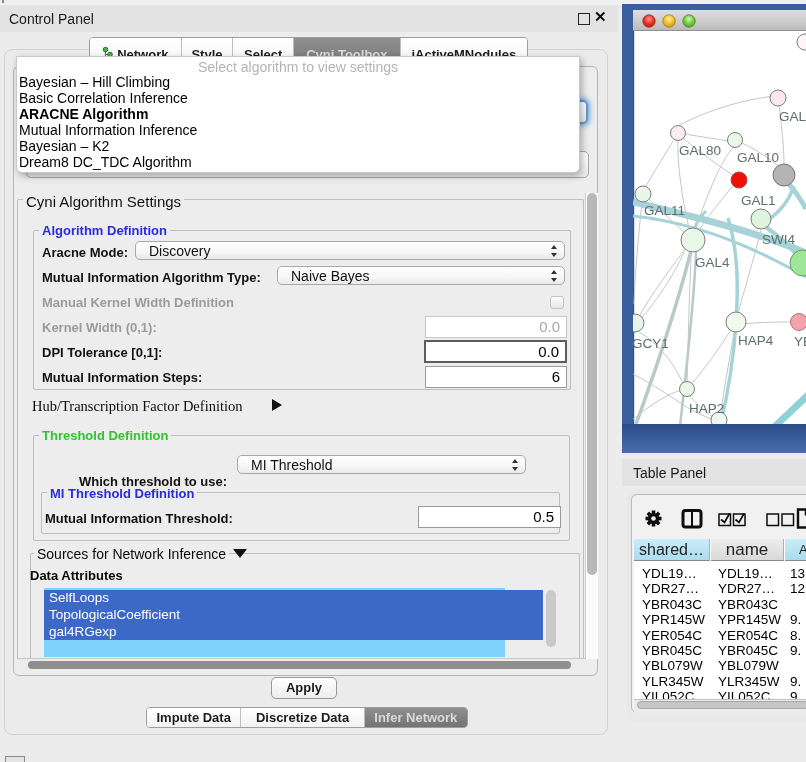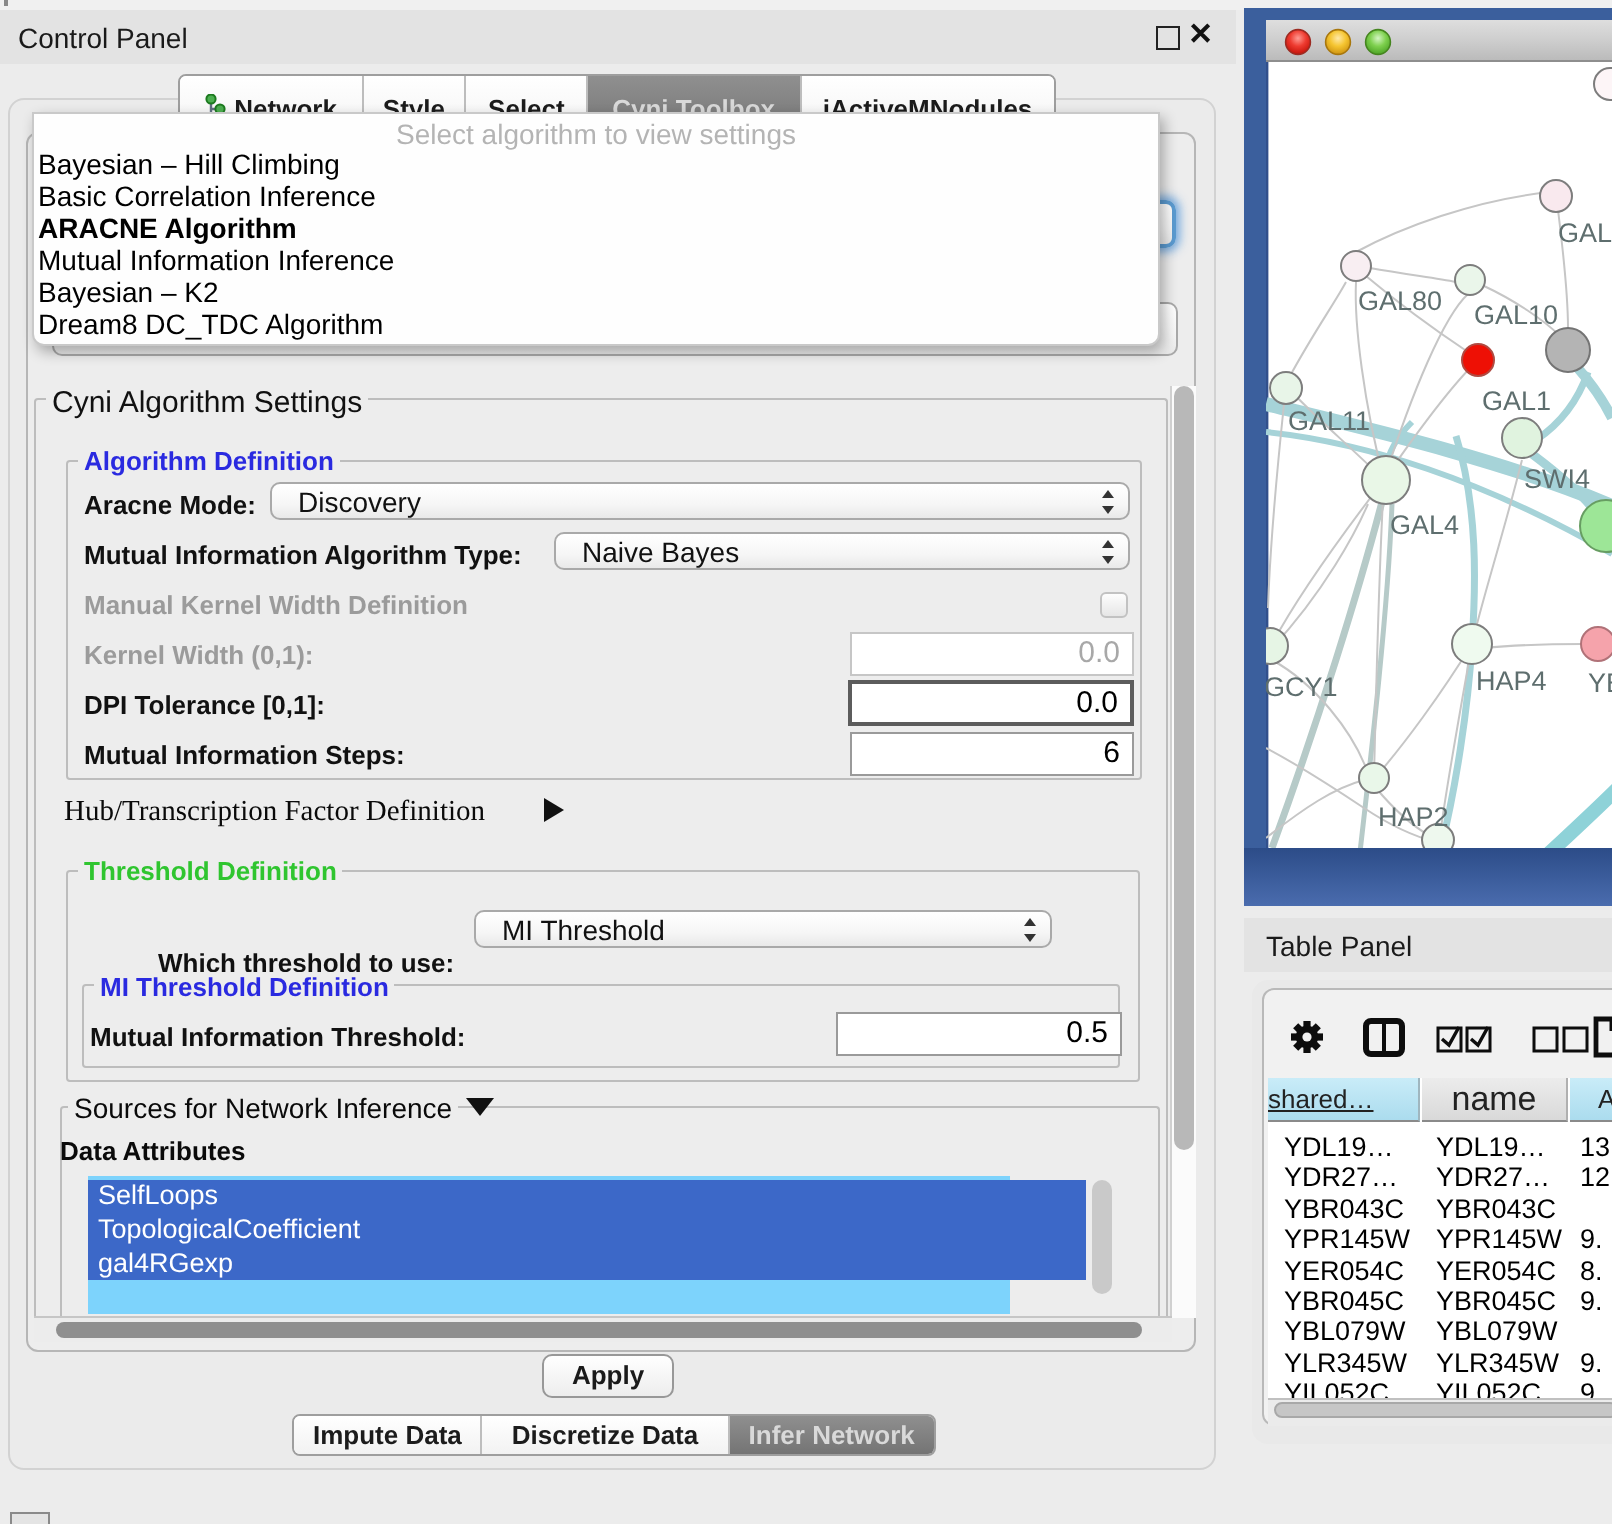--- a/index.html
+++ b/index.html
@@ -326,21 +326,21 @@
     <rect x="151" y="14" width="11.5" height="11.5"></rect>
     <path d="M90 19.5 L93.5 22.5 L98.5 13.5" stroke-width="1.7"></path>
     <path d="M104.5 19.5 L108 22.5 L113 13.5" stroke-width="1.7"></path>
   </g>
   <path d="M167 9.5 L175 9.5 L180 14.5 L180 27.5 L167 27.5 Z" fill="none" stroke="#0d0d0d" stroke-width="2.4"></path>
   <path d="M174.5 10 L174.5 14.8 L180 14.8" fill="none" stroke="#0d0d0d" stroke-width="1.5"></path>
 </svg>
 </div>
 
 <div class="abs" style="left:634px;top:539px;width:172px;height:162px;overflow:hidden;background:#fff;">
-  <div style="position:absolute;left:0;top:0;width:76px;height:22px;background:linear-gradient(#c9ecf8,#abdcee);border-right:1px solid #9fb6bf;border-bottom:1px solid #8a8a8a;text-align:left;line-height:22px;font-size:13px;color:#222;text-decoration:underline;">shared…</div>
+  <div style="position:absolute;left:0;top:0;width:76px;height:22px;background:linear-gradient(#c9ecf8,#abdcee);border-right:1px solid #9fb6bf;border-bottom:1px solid #8a8a8a;text-align:center;line-height:22px;font-size:16px;color:#222;">shared…</div>
   <div style="position:absolute;left:77px;top:0;width:73px;height:22px;background:linear-gradient(#ececec,#d9d9d9);border-right:1px solid #b0b0b0;border-bottom:1px solid #8a8a8a;text-align:center;line-height:22px;font-size:17px;color:#222;">name</div>
   <div style="position:absolute;left:151px;top:0;width:25px;height:22px;background:linear-gradient(#c9ecf8,#abdcee);border-bottom:1px solid #8a8a8a;line-height:22px;font-size:13px;color:#222;padding-left:14px;">A</div>
   <div style="position:absolute;left:0;top:27px;font-size:13.5px;color:#000;line-height:15.4px;white-space:nowrap;">
     <div><span class="c1">YDL19…</span><span class="c2">YDL19…</span><span class="c3">13.</span></div>
     <div><span class="c1">YDR27…</span><span class="c2">YDR27…</span><span class="c3">12.</span></div>
     <div><span class="c1">YBR043C</span><span class="c2">YBR043C</span><span class="c3"></span></div>
     <div><span class="c1">YPR145W</span><span class="c2">YPR145W</span><span class="c3">9.</span></div>
     <div><span class="c1">YER054C</span><span class="c2">YER054C</span><span class="c3">8.</span></div>
     <div><span class="c1">YBR045C</span><span class="c2">YBR045C</span><span class="c3">9.</span></div>
     <div><span class="c1">YBL079W</span><span class="c2">YBL079W</span><span class="c3"></span></div>

